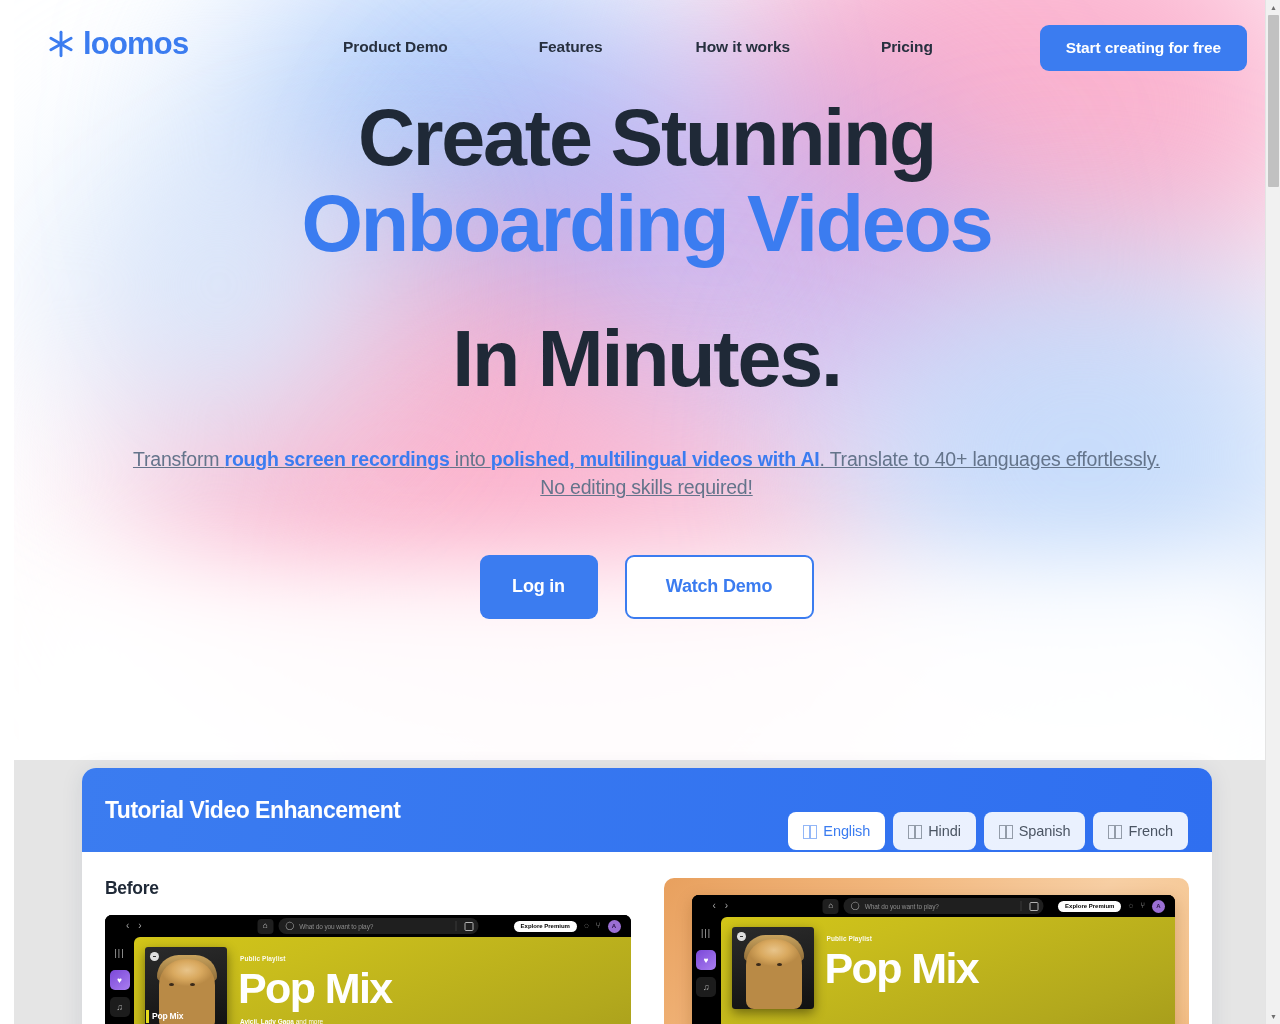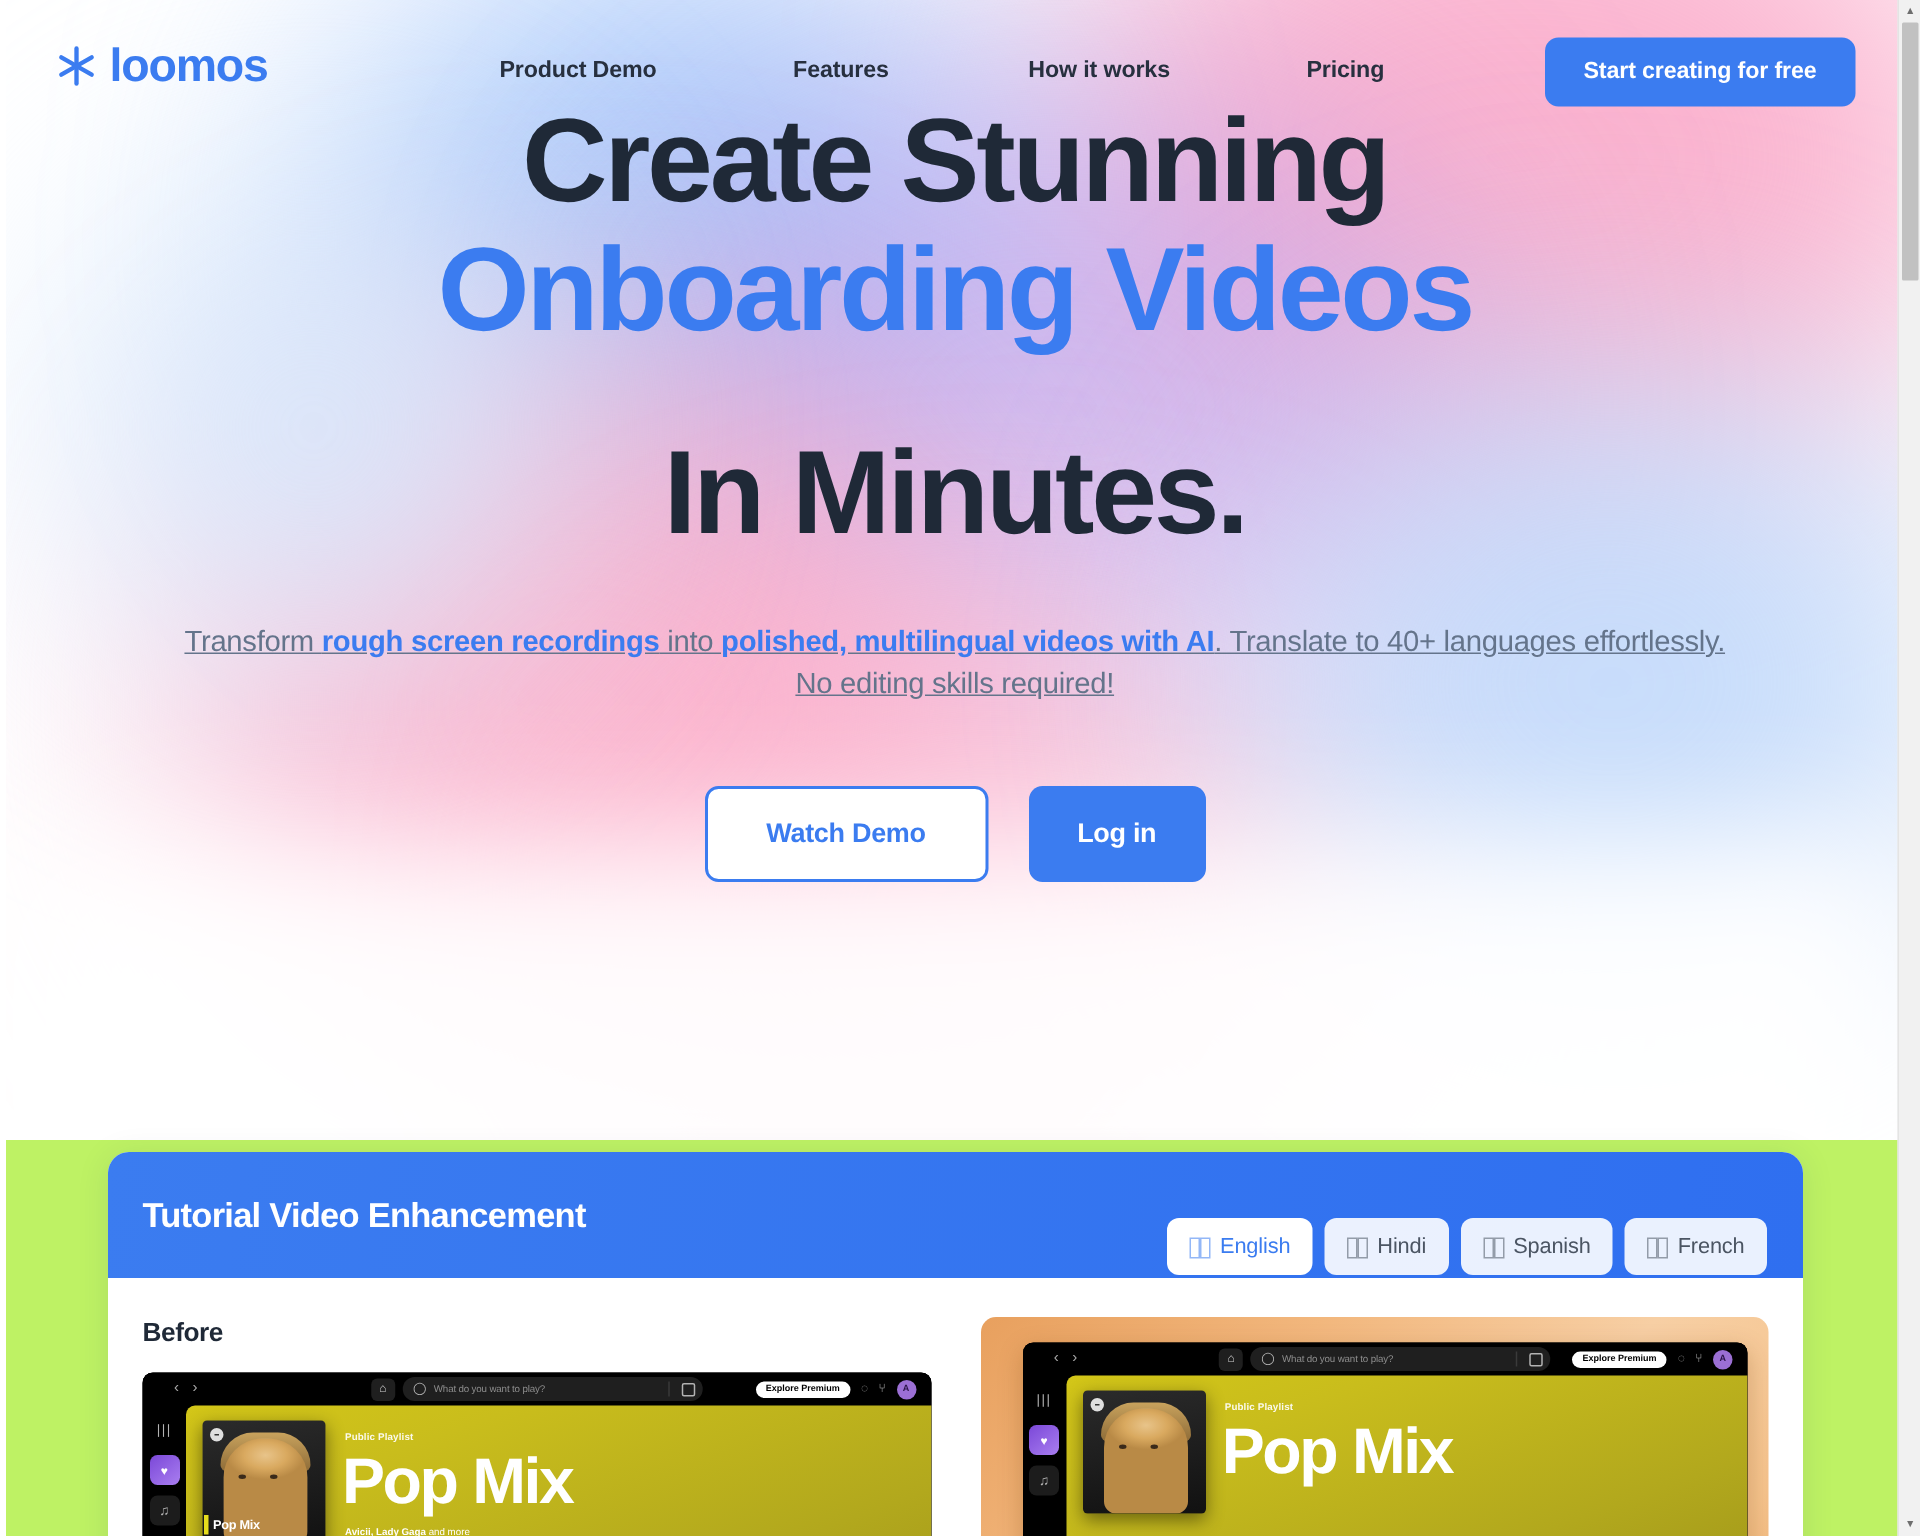--- a/index.html
+++ b/index.html
@@ -14,25 +14,25 @@
   body {
     font-family: "Liberation Sans", sans-serif;
     background: #ffffff;
     color: #1e293b;
     position: relative;
   }
 
   
   .viewport {
     position: absolute;
-    left: 4px; top: 0;
+    left: 14px; top: 0;
     width: 1265px;
     height: 1024px;
     overflow: hidden;
-    background: #bef264;
+    background: #e5e5e5;
   }
 
   
   .hero-bg {
     position: absolute;
     left: 0; top: 0;
     width: 1265px;
     height: 760px;
     overflow: hidden;
     z-index: 0;
@@ -140,21 +140,21 @@
     cursor: pointer;
   }
 
   
   .hero {
     position: absolute;
     left: 0; top: 0;
     width: 1265px;
     z-index: 3;
     text-align: center;
-    padding-top: 65px;
+    padding-top: 96px;
   }
   .hero h1 {
     font-size: 79px;
     line-height: 1.06;
     font-weight: 700;
     letter-spacing: -2.2px;
     color: #1f2937;
   }
   .hero h1 .line { display: block; }
   .hero h1 .accent { color: #3b7cf0; }
@@ -568,22 +568,22 @@
       <span class="line line2 accent">Onboarding Videos</span>
       <span class="line line3">In Minutes.</span>
     </h1>
 
     <p class="hero-sub">
       <span>Transform </span><b>rough screen recordings</b><span> into </span><b>polished, multilingual videos with AI</b><span>. Translate to 40+ languages effortlessly.</span><br>
       <span>No editing skills required!</span>
     </p>
 
     <div class="hero-actions">
+      <button class="btn btn-primary">Log in</button>
       <button class="btn btn-outline">Watch Demo</button>
-      <button class="btn btn-primary">Log in</button>
     </div>
   </section>
 
   <section class="demo-card">
 
     <div class="demo-header">
       <div class="demo-title">Tutorial Video Enhancement</div>
 
       <div class="lang-pills">
         <button class="pill active">

